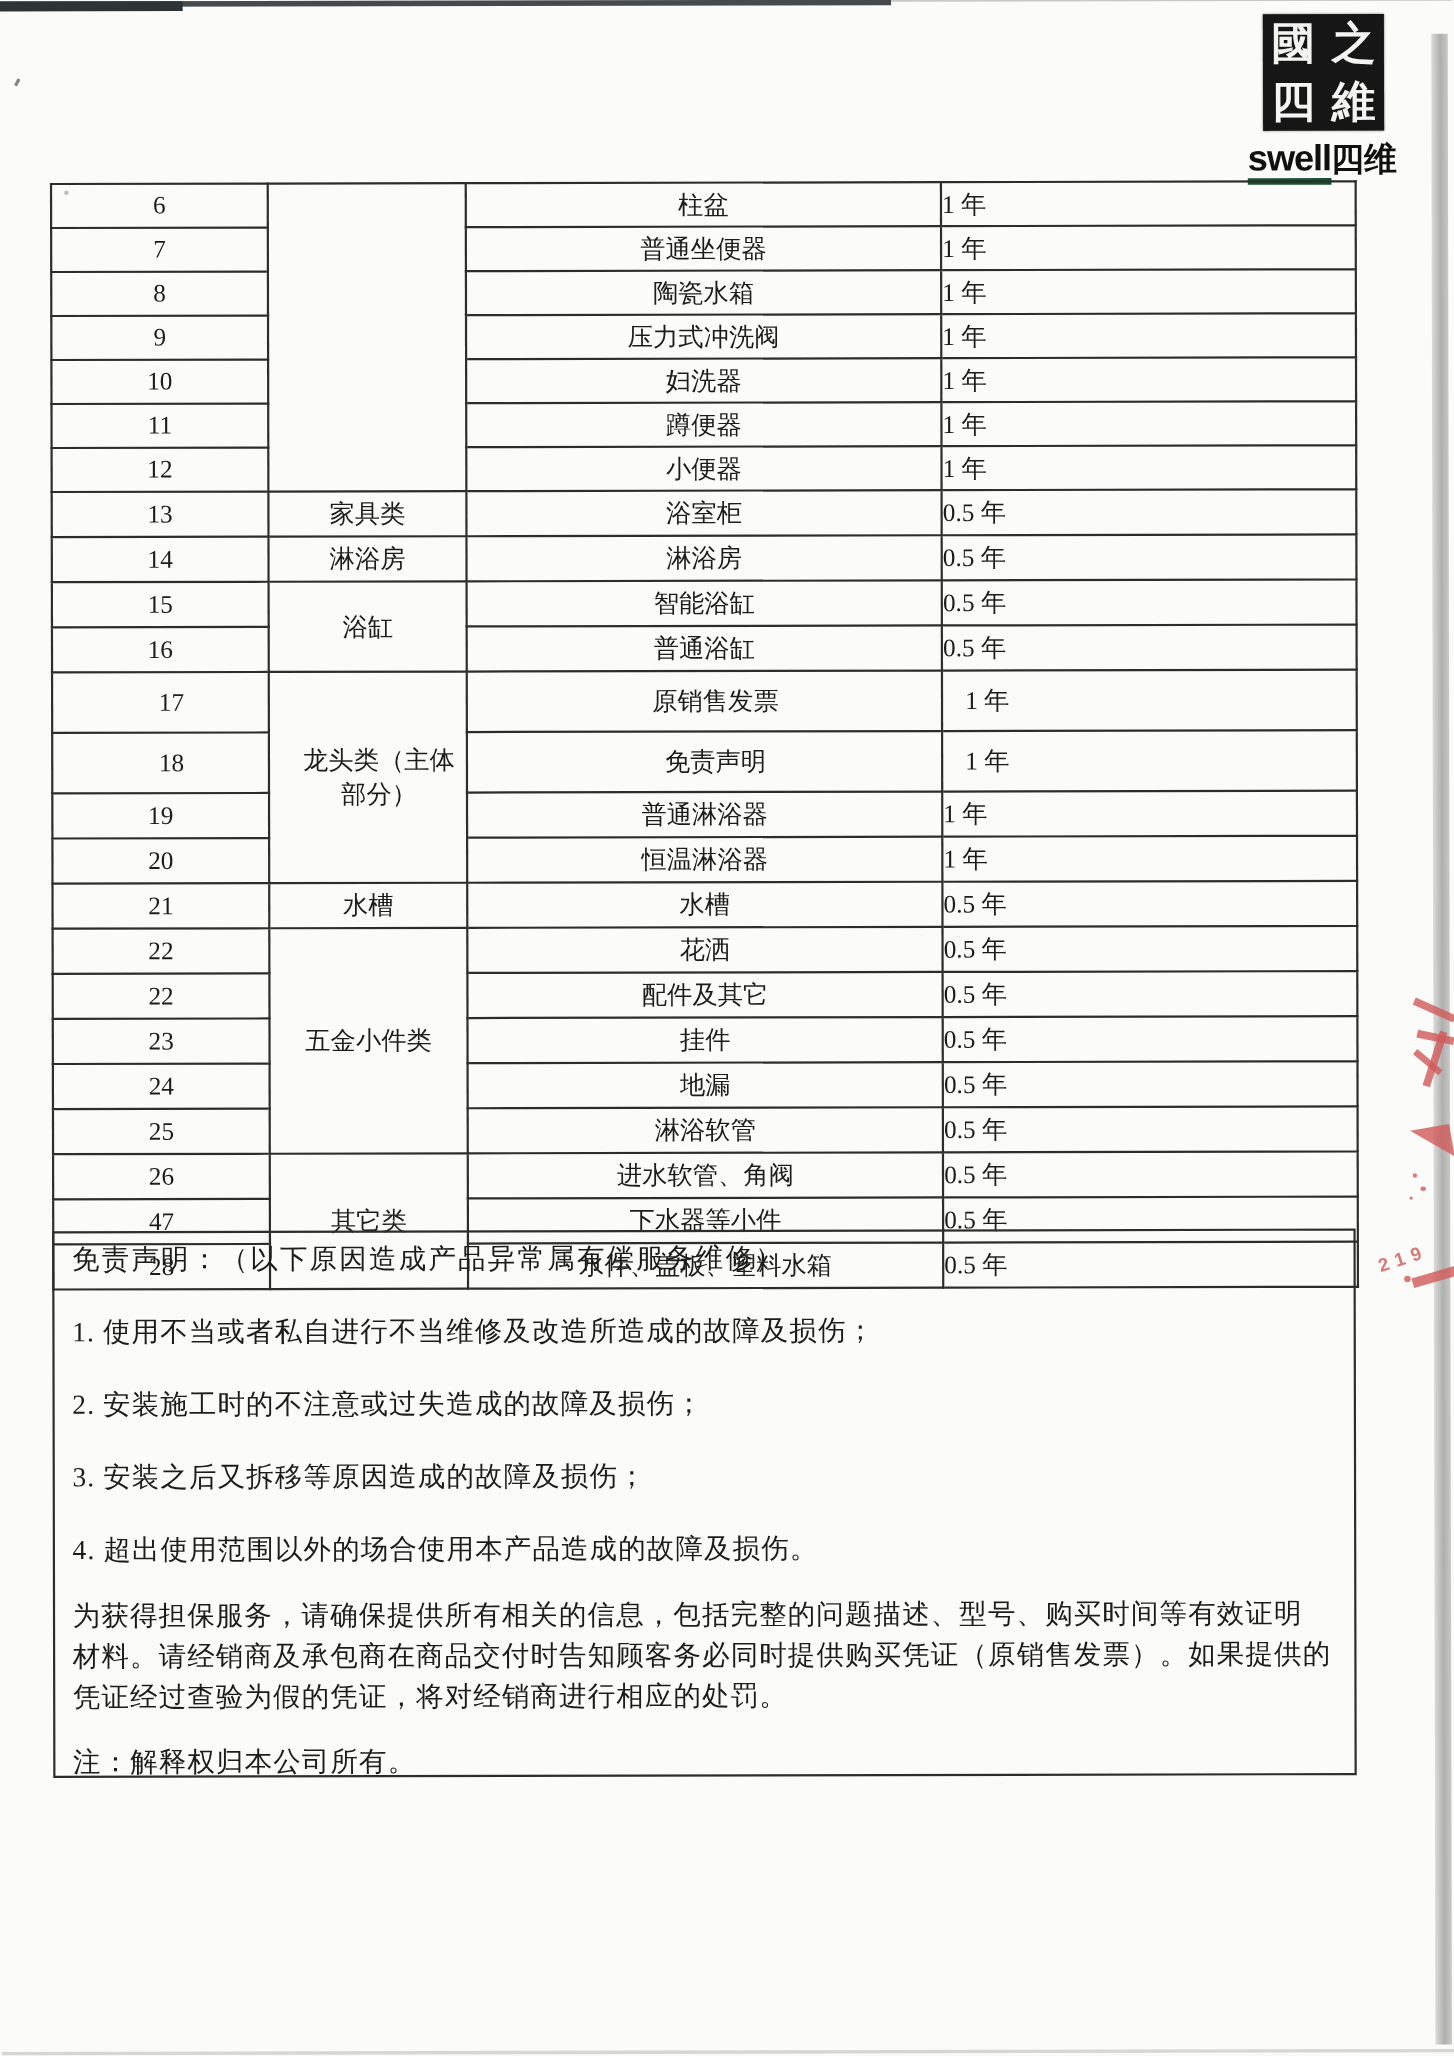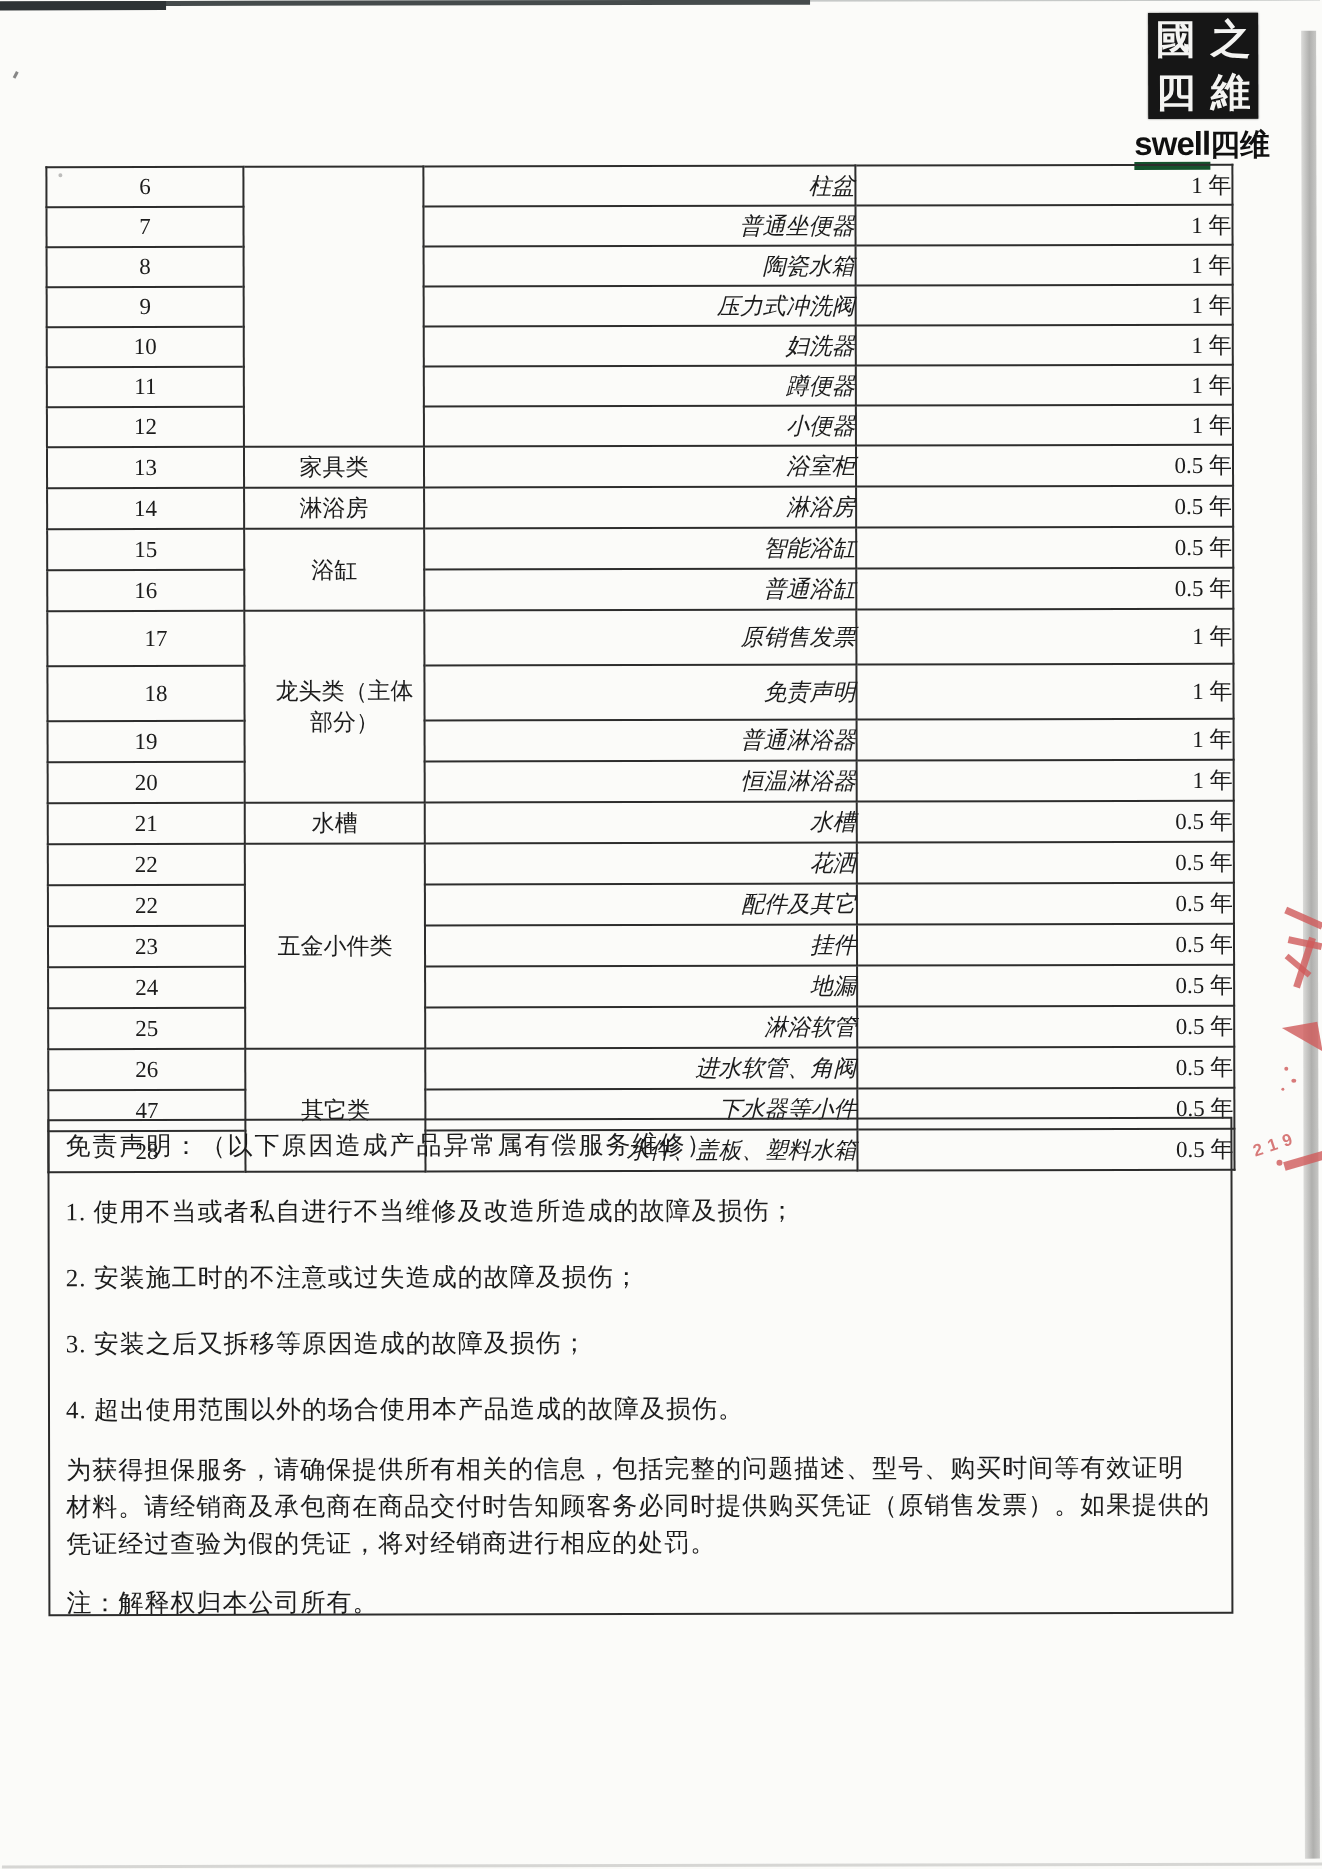--- a/index.html
+++ b/index.html
@@ -25,34 +25,34 @@
 
   
   .logo-square{
     position:absolute;left:1150px;top:14px;width:110px;height:106px;
     background:#161616;display:grid;grid-template-columns:1fr 1fr;grid-template-rows:1fr 1fr;
     align-items:center;justify-items:center;
     color:#f4f4f2;font-size:40px;font-weight:bold;line-height:1;
     box-shadow:0 0 2px #555;
   }
   .brand-line{position:absolute;left:1136px;top:126px;white-space:nowrap;color:#101010;}
-  .brand-latin{font-family:"Liberation Sans",sans-serif;font-weight:bold;font-size:33px;letter-spacing:-1px;border-bottom:8px solid #14532d;}
+  .brand-latin{font-family:"Liberation Sans",sans-serif;font-weight:bold;font-size:33px;letter-spacing:-1px;border-bottom:6px solid #14532d;}
   .brand-cjk{font-weight:bold;font-size:30px;}
 
   
   table.wtable{
     position:absolute;left:47px;top:165px;
     border-collapse:collapse;table-layout:fixed;width:1178px;
     font-size:23px;
   }
   table.wtable td{border:2px solid #2d2d2d;padding:0;vertical-align:middle;background:transparent;}
   td.c-no{width:195px;text-align:center;}
   td.c-cat{width:178px;text-align:center;margin-left:32px;}
-  td.c-prod{width:430px;text-align:right;padding-left:14px;font-style:italic;}
-  td.c-war{width:375px;text-align:right;padding-left:14px;}
+  td.c-prod{width:430px;text-align:center;padding-left:14px;}
+  td.c-war{width:375px;text-align:left;padding-left:14px;}
   tr.h38 td{height:38px;}
   tr.h39 td{height:39px;}
   tr.h53 td{height:53px;padding-left:20px;}
   td.v-top{vertical-align:top;padding-top:6px;}
 
   
   .disclaimer{
     position:absolute;left:47px;top:1118px;width:1185px;height:497px;
     border:2px solid #2d2d2d;box-sizing:border-box;
     padding:10px 14px 0 16px;font-size:25px;letter-spacing:1px;

